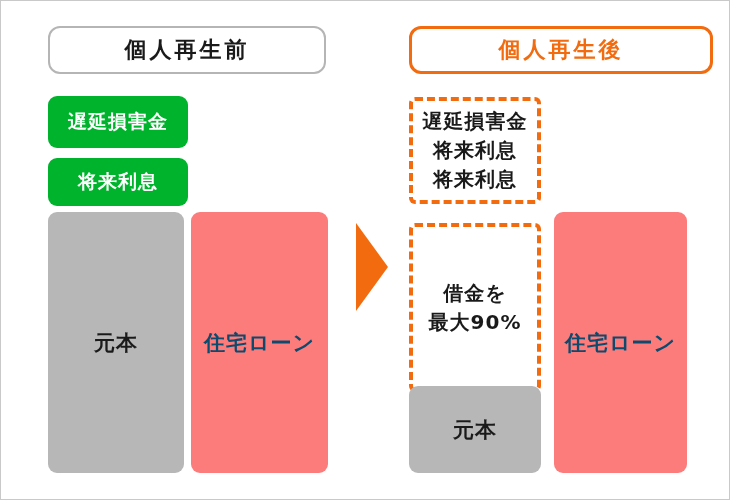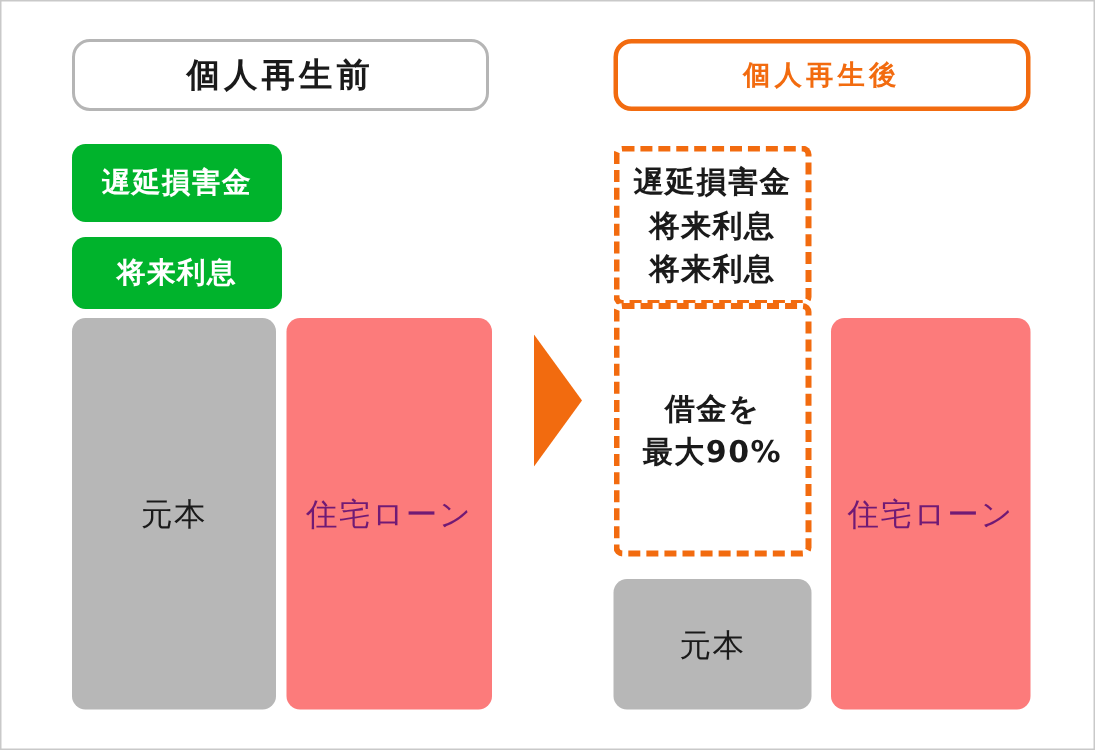--- a/index.html
+++ b/index.html
@@ -39,25 +39,25 @@
     top: 25px;
     width: 278px;
     height: 48px;
     border: 2px solid #b5b5b5;
     color: #1a1a1a;
     font-size: 22px;
   }
   .pill-after {
     left: 408px;
     top: 25px;
-    width: 278px;
+    width: 304px;
     height: 48px;
     border: 3px solid #f26b0f;
     color: #f26b0f;
-    font-size: 18px;
+    font-size: 22px;
   }
 
   
   .badge {
     position: absolute;
     box-sizing: border-box;
     display: flex;
     align-items: center;
     justify-content: center;
     background: #00b32c;
@@ -73,30 +73,30 @@
   .badge-2 { top: 157px; height: 48px; }
 
   
   .bar {
     position: absolute;
     box-sizing: border-box;
     display: flex;
     align-items: center;
     justify-content: center;
     border-radius: 9px;
-    font-weight: 400;
+    font-weight: 700;
     letter-spacing: 1px;
   }
   .bar-gray {
     background: #b7b7b7;
     color: #1a1a1a;
   }
   .bar-pink {
     background: #fc7b7b;
-    color: #701a75;
+    color: #0c4a6e;
   }
 
   .bar-left-gray  { left: 47px;  top: 211px; width: 136px; height: 261px; font-size: 21px; }
   .bar-left-pink  { left: 190px; top: 211px; width: 137px; height: 261px; font-size: 21px; }
   .bar-right-gray { left: 408px; top: 385px; width: 132px; height: 87px;  font-size: 21px; }
   .bar-right-pink { left: 553px; top: 211px; width: 133px; height: 261px; font-size: 21px; }
 
   
   .dashed {
     position: absolute;
@@ -110,21 +110,21 @@
     background: #ffffff;
     color: #1a1a1a;
     font-weight: 700;
     font-size: 20px;
     line-height: 1.45;
     letter-spacing: 1px;
     left: 408px;
     width: 132px;
   }
   .dashed-1 { top: 96px;  height: 107px; }
-  .dashed-2 { top: 201px; height: 169px; justify-content: center; }
+  .dashed-2 { top: 222px; height: 169px; justify-content: center; }
   .dashed .line { display: block; white-space: nowrap; }
 
   
   .arrow {
     position: absolute;
     left: 355px;
     top: 222px;
     width: 32px;
     height: 88px;
   }

